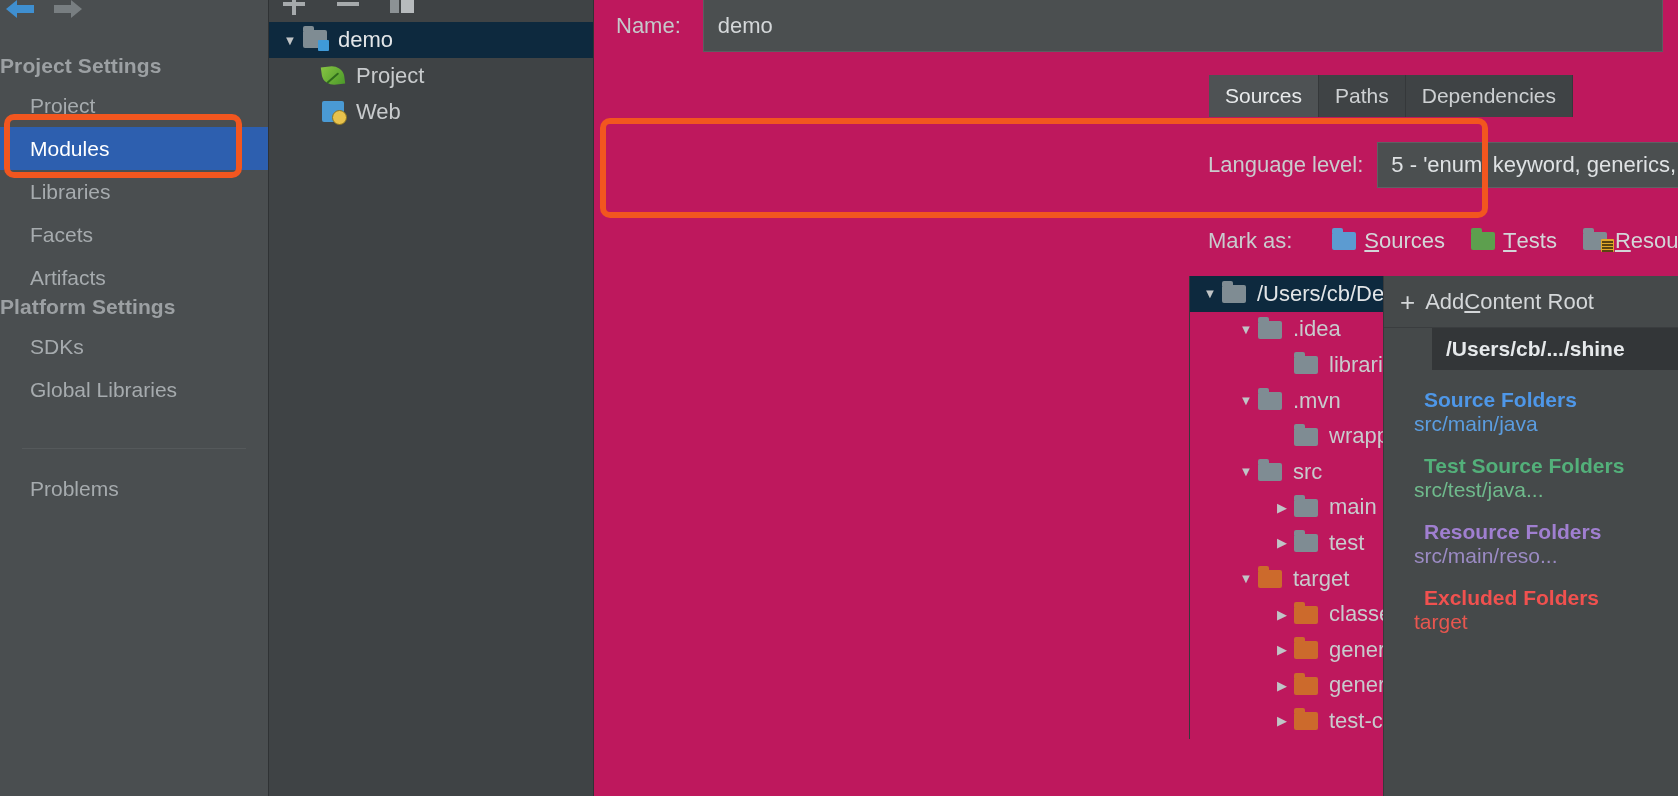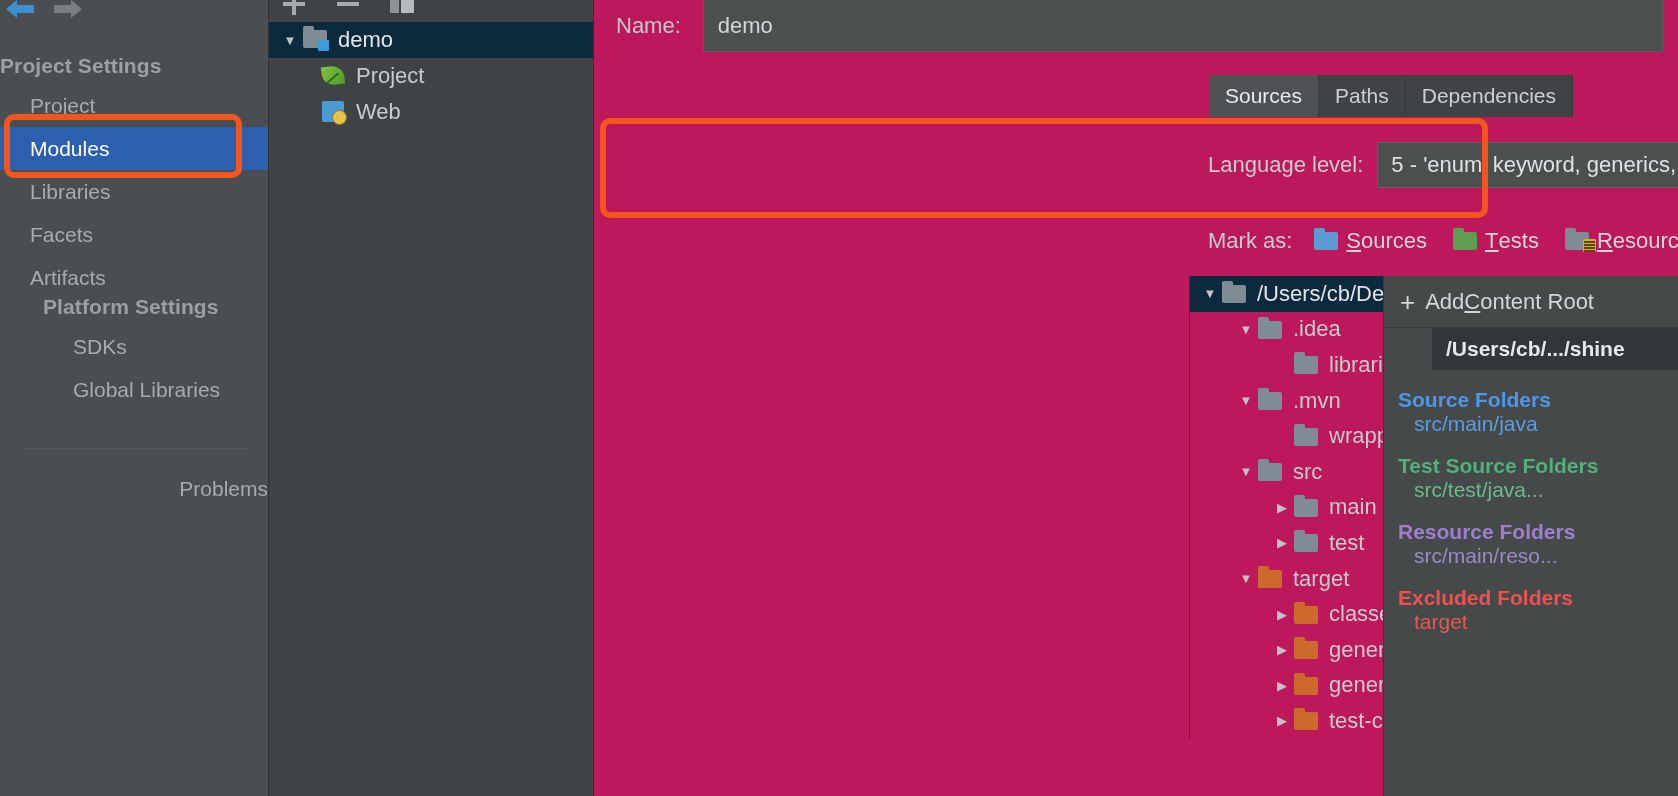--- a/index.html
+++ b/index.html
@@ -53,22 +53,22 @@
     color: #ffffff;
     width: 268px;
   }
   .sidebar-divider {
     height: 1px;
     background: #55595b;
     margin: 18px 22px 18px 22px;
   }
   #sec-project { position: absolute; top: 48px; left: 0; width: 268px; }
   #sec-project .sec-header { padding-left: 0px; }
-  #sec-platform { position: absolute; top: 289px; left: 0; width: 268px; margin-left: 43px; }
-  #problems-block { position: absolute; top: 430px; left: 0; width: 268px; text-align: right; }
+  #sec-platform { position: absolute; top: 289px; left: 0; width: 268px; }
+  #problems-block { position: absolute; top: 430px; left: 0; width: 268px; }
 
   
   .modules-panel {
     position: relative;
     width: 326px; height: 796px;
     flex: 0 0 326px;
     background: #3f4345;
     border-left: 1px solid #2f3234;
     border-right: 1px solid #2f3234;
   }
@@ -141,21 +141,21 @@
     display: flex; align-items: center; justify-content: space-between;
     padding: 0 12px 0 13px;
     font-size: 22px; color: #dfe2e4;
   }
 
   .markas-row {
     position: absolute; top: 228px; left: 614px;
     display: flex; align-items: center; gap: 0px;
     white-space: nowrap;
   }
-  .markas-label { font-size: 22px; color: #c9ccce; margin-right: 22px; }
+  .markas-label { font-size: 22px; color: #c9ccce; margin-right: 40px; }
   .mark-btn {
     display: flex; align-items: center;
     font-size: 22px; color: #d3d6d8;
     margin-right: 26px;
   }
   .mark-ico { width: 28px; height: 22px; margin-right: 4px; position: relative; flex:0 0 28px;}
   .mnem { text-decoration: underline; }
 
   
   .ftree {
@@ -190,21 +190,21 @@
   .plus-ico { font-size: 26px; margin-right: 10px; color: #d4d7d9; line-height: 1;}
   .root-path {
     height: 42px; display: flex; align-items: center;
     padding-left: 14px;
     background: #333638;
     font-size: 21px; font-weight: bold; color: #e6e9eb;
     white-space: nowrap;
     margin-left: 48px;
   }
   .grp { margin-top: 18px; padding-left: 14px; }
-  .grp-title { font-size: 21px; font-weight: bold; white-space: nowrap; }
+  .grp-title { font-size: 21px; font-weight: bold; white-space: nowrap; margin-left: 26px; }
   .grp-path { font-size: 21px; padding-left: 16px; white-space: nowrap; }
 
   
   .folder {
     position: absolute; left: 0; top: 2px;
     width: 24px; height: 18px; border-radius: 2px;
   }
   .folder:before {
     content: ""; position: absolute;
     left: 0; top: -4px; width: 11px; height: 5px;

